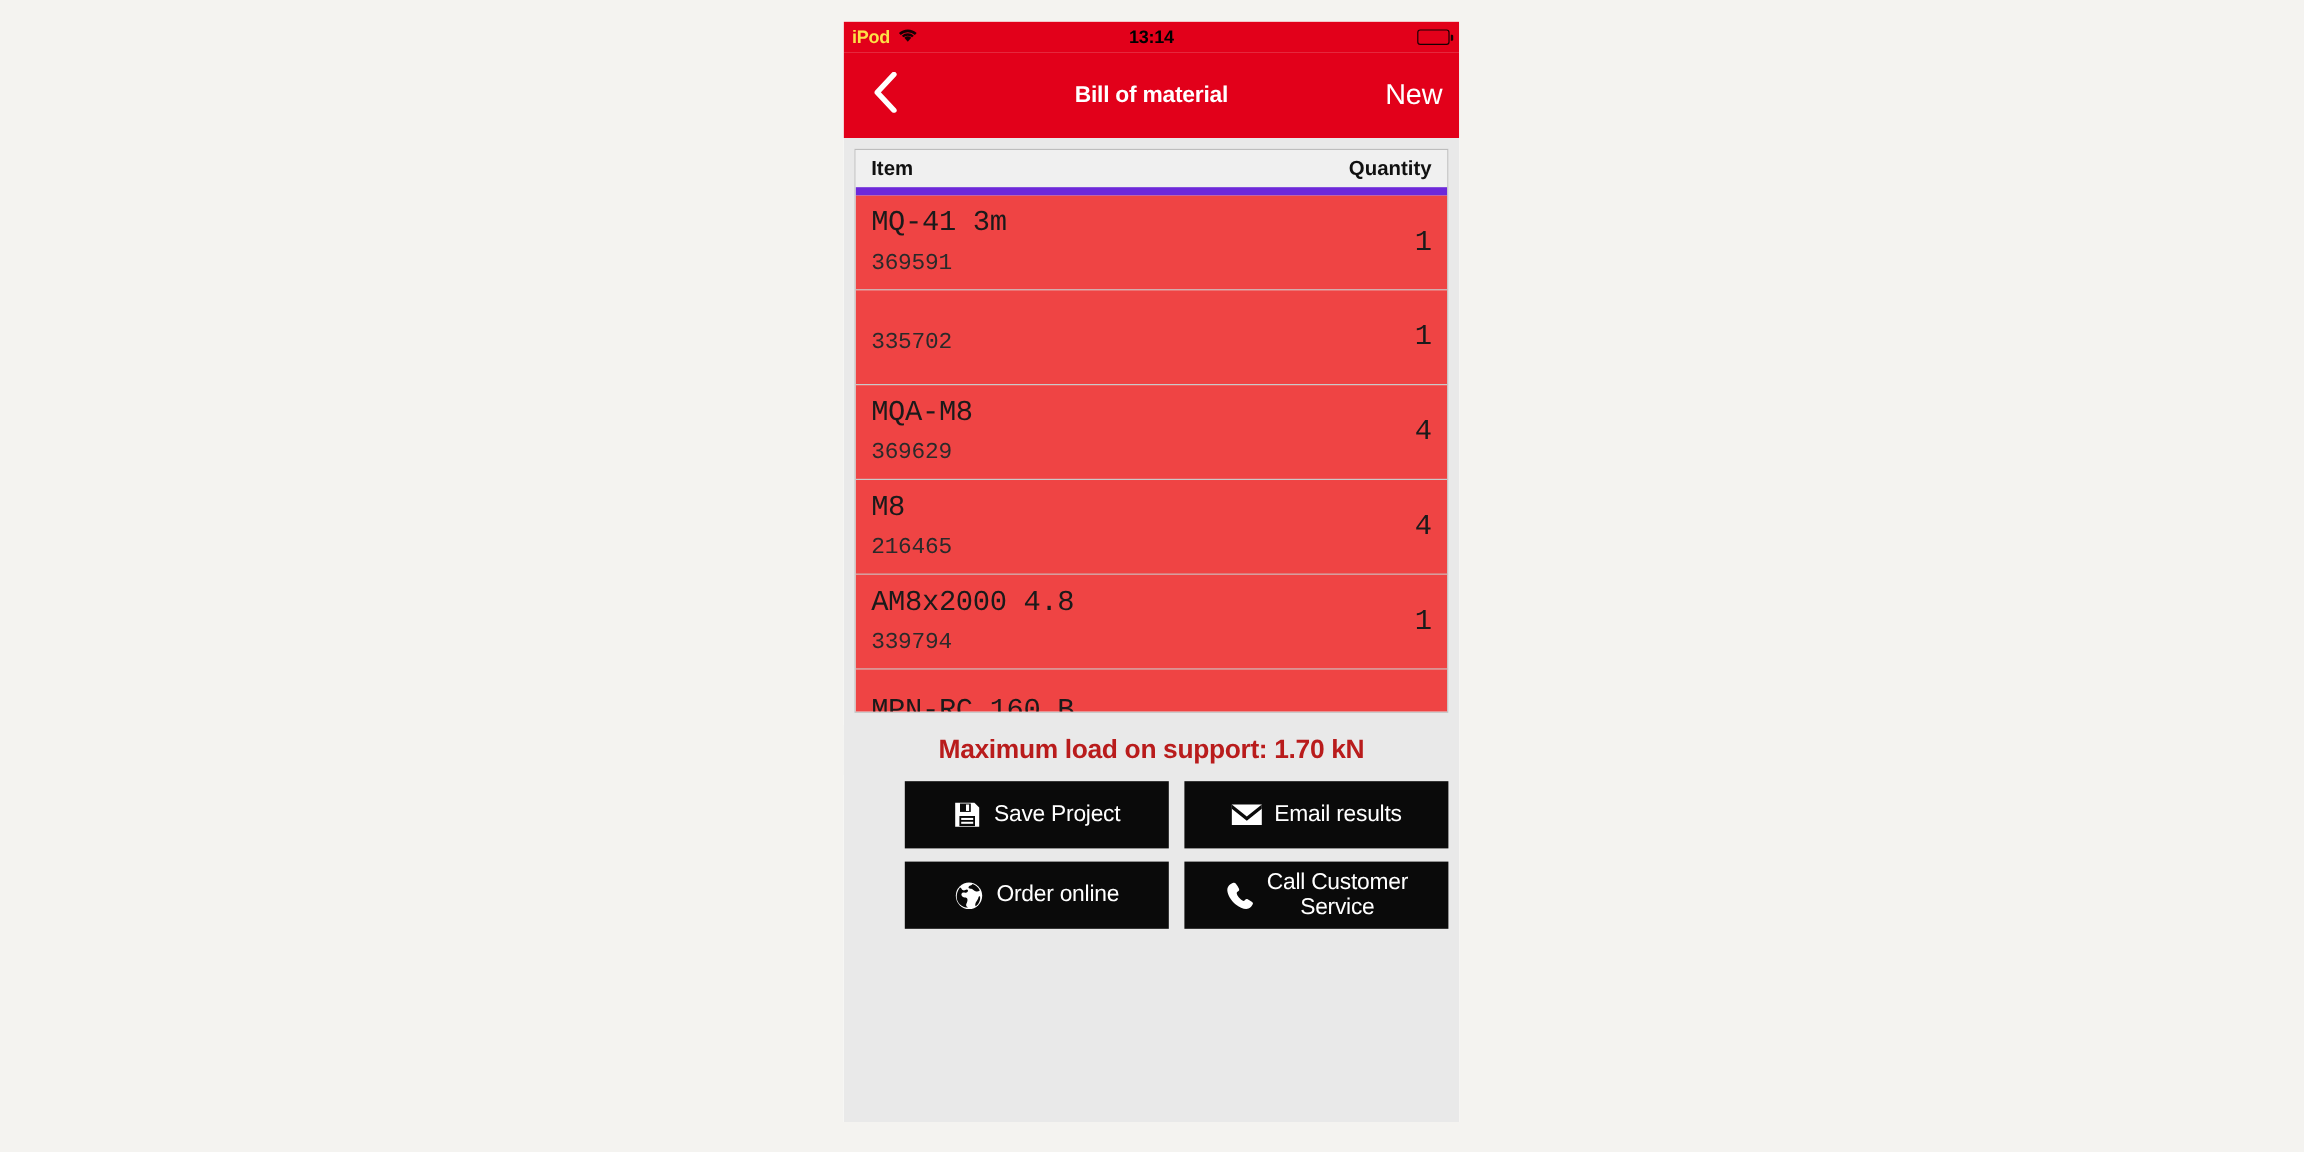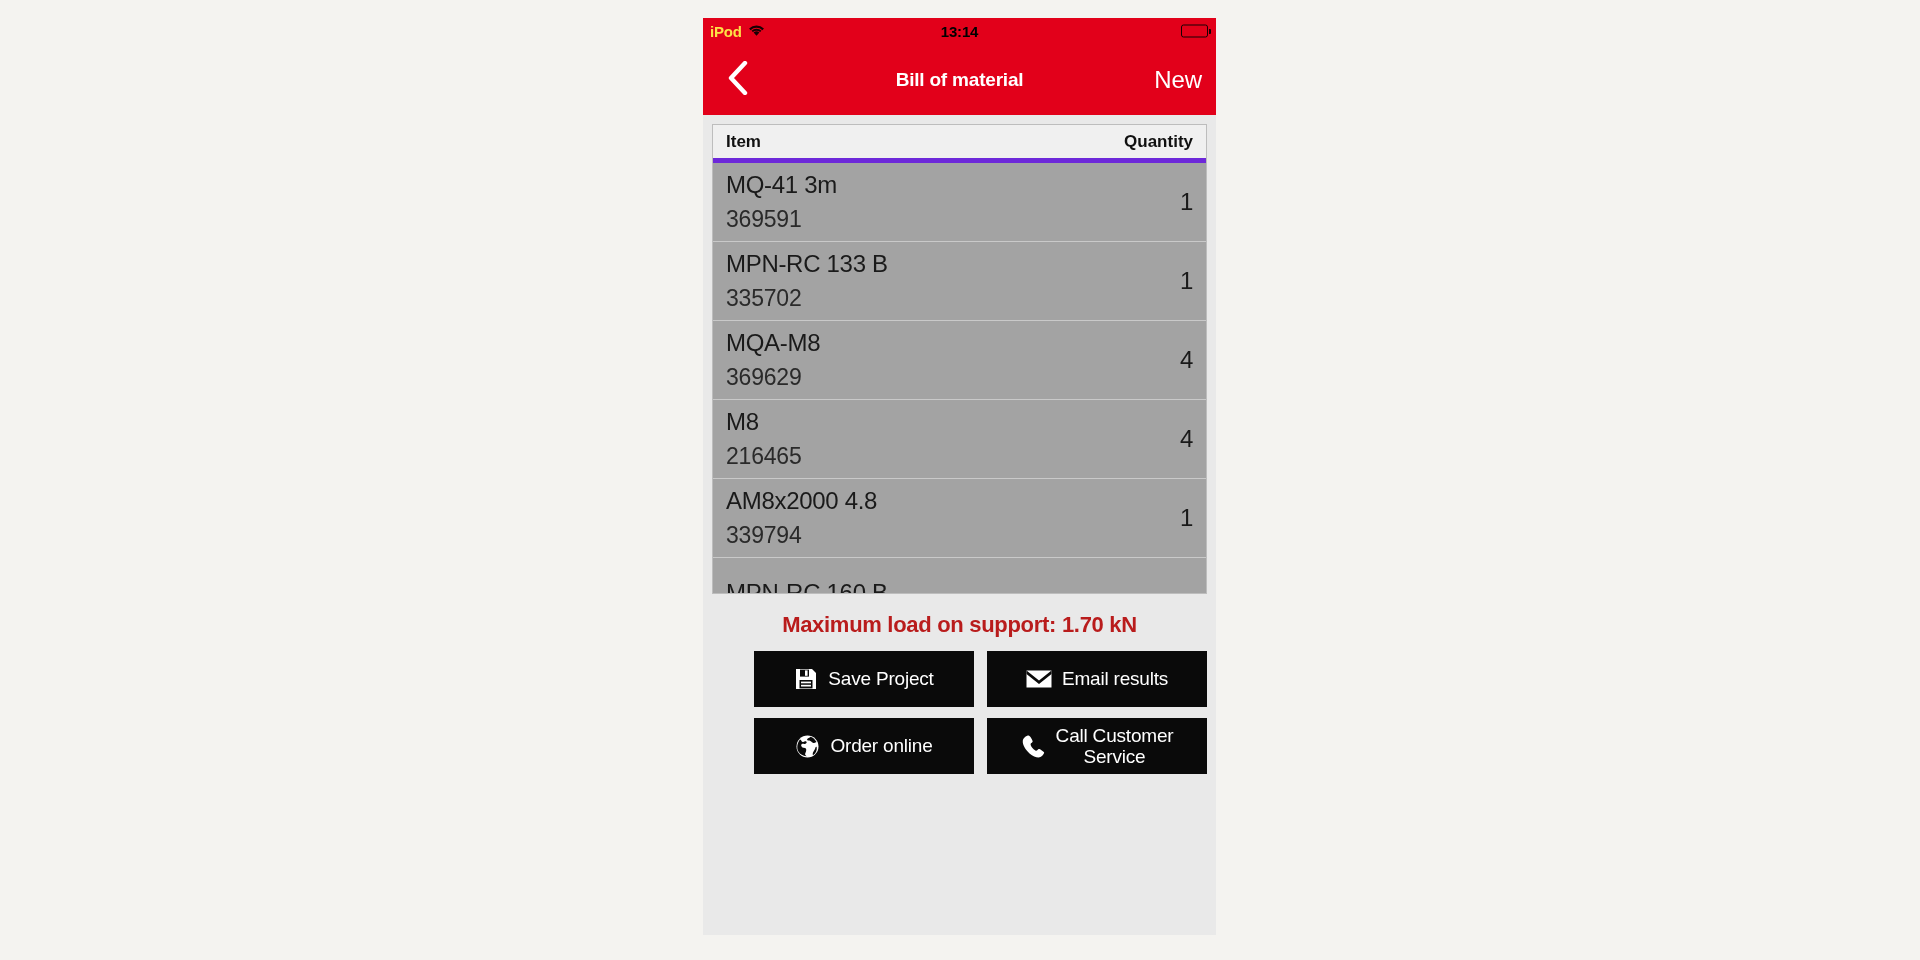--- a/index.html
+++ b/index.html
@@ -123,50 +123,51 @@
     height: 470px;
     border: 1px solid #bdbdbd;
     background: #ffffff;
     overflow: hidden;
   }
   #bom-header {
     display: flex;
     align-items: center;
     height: 38px;
     background: #f0f0f0;
-    border-bottom: 5px solid #6d28d9;
+    border-bottom: 7px solid #6d28d9;
     padding: 0 13px;
     font-size: 17px;
     font-weight: 700;
     color: #111;
   }
   #bom-header .col-item { flex: 1; text-align: left; }
   #bom-header .col-qty { width: 110px; text-align: right; }
 
   .bom-row {
     display: flex;
     align-items: center;
     height: 79px;
     padding: 0 13px;
     border-bottom: 1px solid #c9c9c9;
-    background: #a3a3a3;
+    background: #ef4444;
     cursor: pointer;
+    font-family: Liberation Mono, monospace;
   }
   .bom-row:last-child { border-bottom: none; }
   .row-main { flex: 1; min-width: 0; }
   .row-name {
     font-size: 24px;
     color: #1a1a1a;
     font-weight: 400;
     letter-spacing: -0.3px;
     line-height: 1.1;
     white-space: nowrap;
   }
   .row-code {
-    font-size: 23px;
+    font-size: 19px;
     color: #2a2a2a;
     font-weight: 400;
     letter-spacing: -0.2px;
     margin-top: 8px;
     line-height: 1.1;
     white-space: nowrap;
   }
   .row-qty {
     width: 110px;
     text-align: right;
@@ -279,21 +280,20 @@
       <div class="bom-row">
         <div class="row-main">
           <div class="row-name">MQ-41 3m</div>
           <div class="row-code">369591</div>
         </div>
         <div class="row-qty">1</div>
       </div>
 
       <div class="bom-row">
         <div class="row-main">
-          <div class="row-name">MPN-RC 133 B</div>
           <div class="row-code">335702</div>
         </div>
         <div class="row-qty">1</div>
       </div>
 
       <div class="bom-row">
         <div class="row-main">
           <div class="row-name">MQA-M8</div>
           <div class="row-code">369629</div>
         </div>

